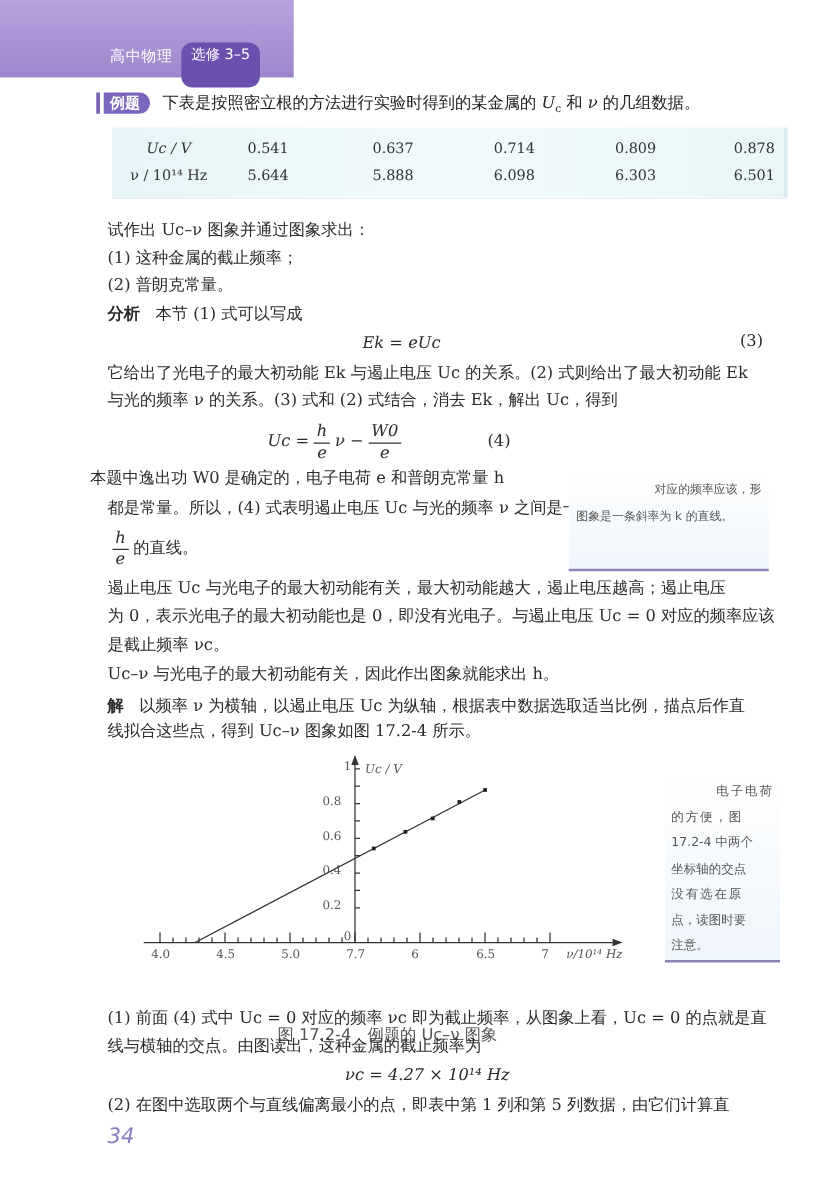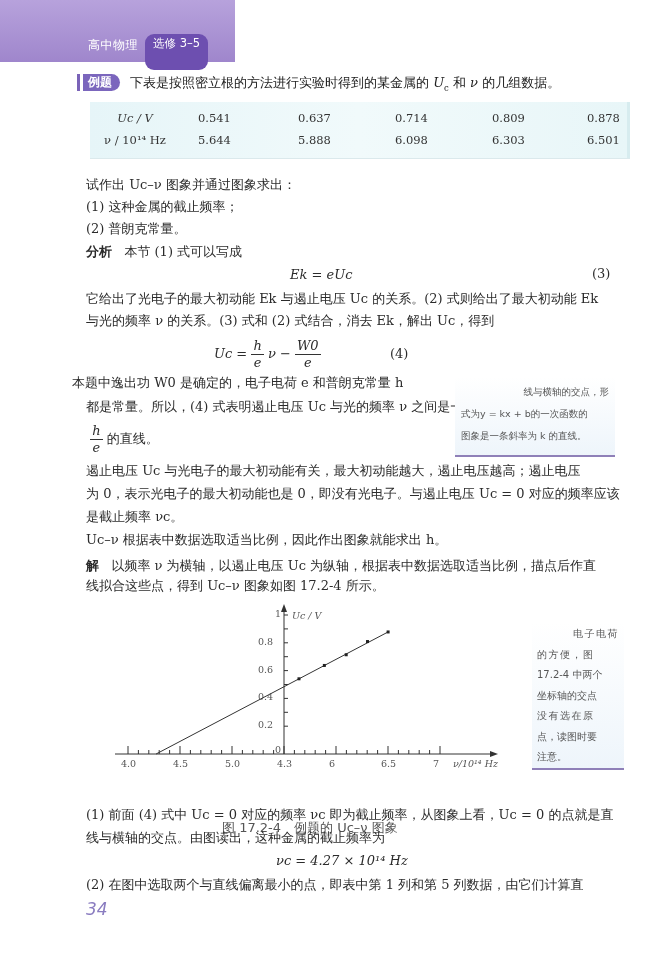--- a/index.html
+++ b/index.html
@@ -151,29 +151,28 @@
 <div class="para" style="left:86px; top:422px; height:34px; display:flex; align-items:center;">
   &nbsp;
   <span class="frac">
       <span class="num">h</span>
       <span class="den">e</span>
     </span>&nbsp;
   <span>的直线。</span>
 </div>
 
 <div class="side-note-1">
-  <span class="l l1">线与横轴的交点，形</span>
-  <span class="l">式为y = kx + b的一次函数的</span>
+  <span class="l l1">对应的频率应该，形</span>
   <span class="l">图象是一条斜率为 k 的直线。</span>
 </div>
 
 <div class="para" style="left:86px; top:462px;">遏止电压 Uc 与光电子的最大初动能有关，最大初动能越大，遏止电压越高；遏止电压</div>
 <div class="para" style="left:86px; top:485px;">为 0，表示光电子的最大初动能也是 0，即没有光电子。与遏止电压 Uc = 0 对应的频率应该</div>
 <div class="para" style="left:86px; top:508px;">是截止频率 νc。</div>
-<div class="para" style="left:86px; top:531px;">Uc–ν 根据表中数据选取适当比例，因此作出图象就能求出 h。</div>
+<div class="para" style="left:86px; top:531px;">Uc–ν 与光电子的最大初动能有关，因此作出图象就能求出 h。</div>
 
 <div class="para" style="left:86px; top:557px;">
   <span class="bold-sans">解</span>&nbsp;&nbsp;&nbsp;<span>以频率 ν 为横轴，以遏止电压 Uc 为纵轴，根据表中数据选取适当比例，描点后作直</span>
 </div>
 <div class="para" style="left:86px; top:577px;">线拟合这些点，得到 Uc–ν 图象如图 17.2-4 所示。</div>
 
 <div class="chart">
   <svg width="410" height="170" viewBox="0 0 410 170">
 
     <line x1="5" y1="154" x2="380" y2="154" stroke="#333" stroke-width="1"></line>
@@ -230,21 +229,21 @@
         <rect x="212.85199999999998" y="63.956999999999994" width="3" height="3"></rect>
         <rect x="234.69199999999998" y="53.254000000000005" width="3" height="3"></rect>
         <rect x="256.012" y="40.04899999999999" width="3" height="3"></rect>
         <rect x="276.60400000000004" y="30.458" width="3" height="3"></rect>
       </g>
   </svg>
   <div id="x-labels">
       <div class="tick-label" style="left: 11px; top: 158px;">4.0</div>
       <div class="tick-label" style="left: 63px; top: 158px;">4.5</div>
       <div class="tick-label" style="left: 115px; top: 158px;">5.0</div>
-      <div class="tick-label" style="left: 167px; top: 158px;">4.3</div>
+      <div class="tick-label" style="left: 167px; top: 158px;">7.7</div>
       <div class="tick-label" style="left: 219px; top: 158px;">6</div>
       <div class="tick-label" style="left: 271px; top: 158px;">6.5</div>
       <div class="tick-label" style="left: 323px; top: 158px;">7</div>
     </div>
   <div id="y-labels">
       <div class="tick-label" style="top: 144px; left: 165px;">0</div>
       <div class="tick-label" style="top: 119.2px; left: 148px;">0.2</div>
       <div class="tick-label" style="top: 91.4px; left: 148px;">0.4</div>
       <div class="tick-label" style="top: 63.6px; left: 148px;">0.6</div>
       <div class="tick-label" style="top: 35.8px; left: 148px;">0.8</div>

